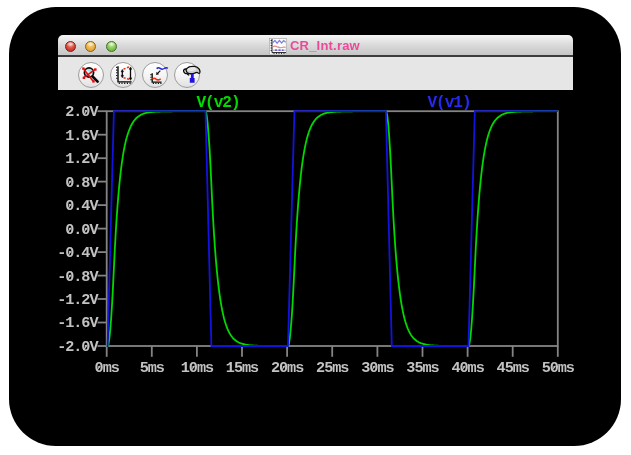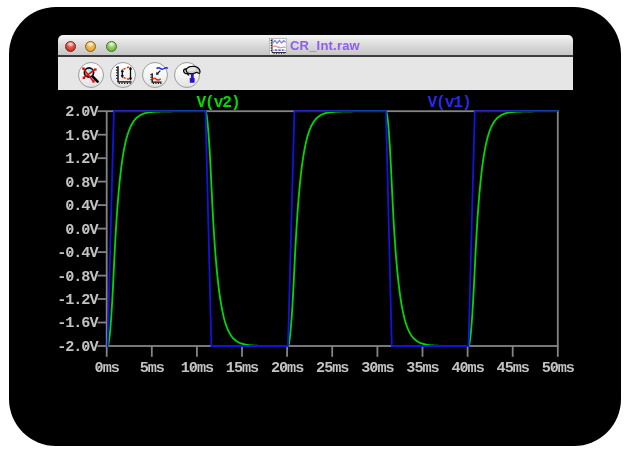--- a/index.html
+++ b/index.html
@@ -3,21 +3,21 @@
 <style>
 html,body{margin:0;padding:0;background:#fff;}
 #stage{position:relative;width:631px;height:455px;overflow:hidden;font-family:"Liberation Sans",sans-serif;}
 #blob{position:absolute;left:9px;top:7px;width:612px;height:439px;background:#000;border-radius:47px;}
 #titlebar{position:absolute;left:58px;top:35px;width:515px;height:22px;border-radius:5px 5px 0 0;
   background:linear-gradient(#f6f6f6,#dadada 50%,#c6c6c6);border-bottom:2px solid #3c3c3c;box-sizing:border-box;}
 .tl{position:absolute;top:40.6px;width:11px;height:11px;border-radius:50%;box-sizing:border-box;}
 #tl-r{left:65px;border:1px solid #7c1f16;background:radial-gradient(ellipse 70% 45% at 50% 22%,rgba(255,235,233,.9),rgba(255,255,255,0) 70%),radial-gradient(circle at 50% 35%,#ea8d85 0%,#d94f43 45%,#c63327 78%,#9c231a 100%);}
 #tl-y{left:85.3px;border:1px solid #8a600f;background:radial-gradient(ellipse 70% 45% at 50% 22%,rgba(255,248,228,.9),rgba(255,255,255,0) 70%),radial-gradient(circle at 50% 35%,#f6d289 0%,#ecb44d 45%,#e0a132 78%,#a87412 100%);}
 #tl-g{left:105.6px;border:1px solid #42701d;background:radial-gradient(ellipse 70% 45% at 50% 22%,rgba(243,252,232,.9),rgba(255,255,255,0) 70%),radial-gradient(circle at 50% 35%,#bfe098 0%,#8cc95f 45%,#70b540 78%,#4a7a20 100%);}
-#title{position:absolute;left:290px;top:37.7px;letter-spacing:0.2px;will-change:transform;font-size:13px;color:#8b5cf6;font-weight:bold;}
+#title{position:absolute;left:290px;top:37.7px;letter-spacing:0.2px;will-change:transform;font-size:13px;color:#ec4899;font-weight:bold;}
 #ticon{position:absolute;left:269px;top:37.5px;}
 #toolbar{position:absolute;left:58px;top:57px;width:515px;height:33px;background:#e6e6e6;}
 .btn{position:absolute;top:62.2px;width:26px;height:26px;border-radius:50%;box-sizing:border-box;
  background:linear-gradient(#ffffff,#f4f4f4 55%,#e1e1e1);border:1.4px solid #9d9d9d;}
 #bicons{position:absolute;left:70px;top:58px;}
 #plotsvg{position:absolute;left:55px;top:90px;will-change:transform;}
 </style></head>
 <body>
 <div id="stage">
 <div id="blob"></div>

